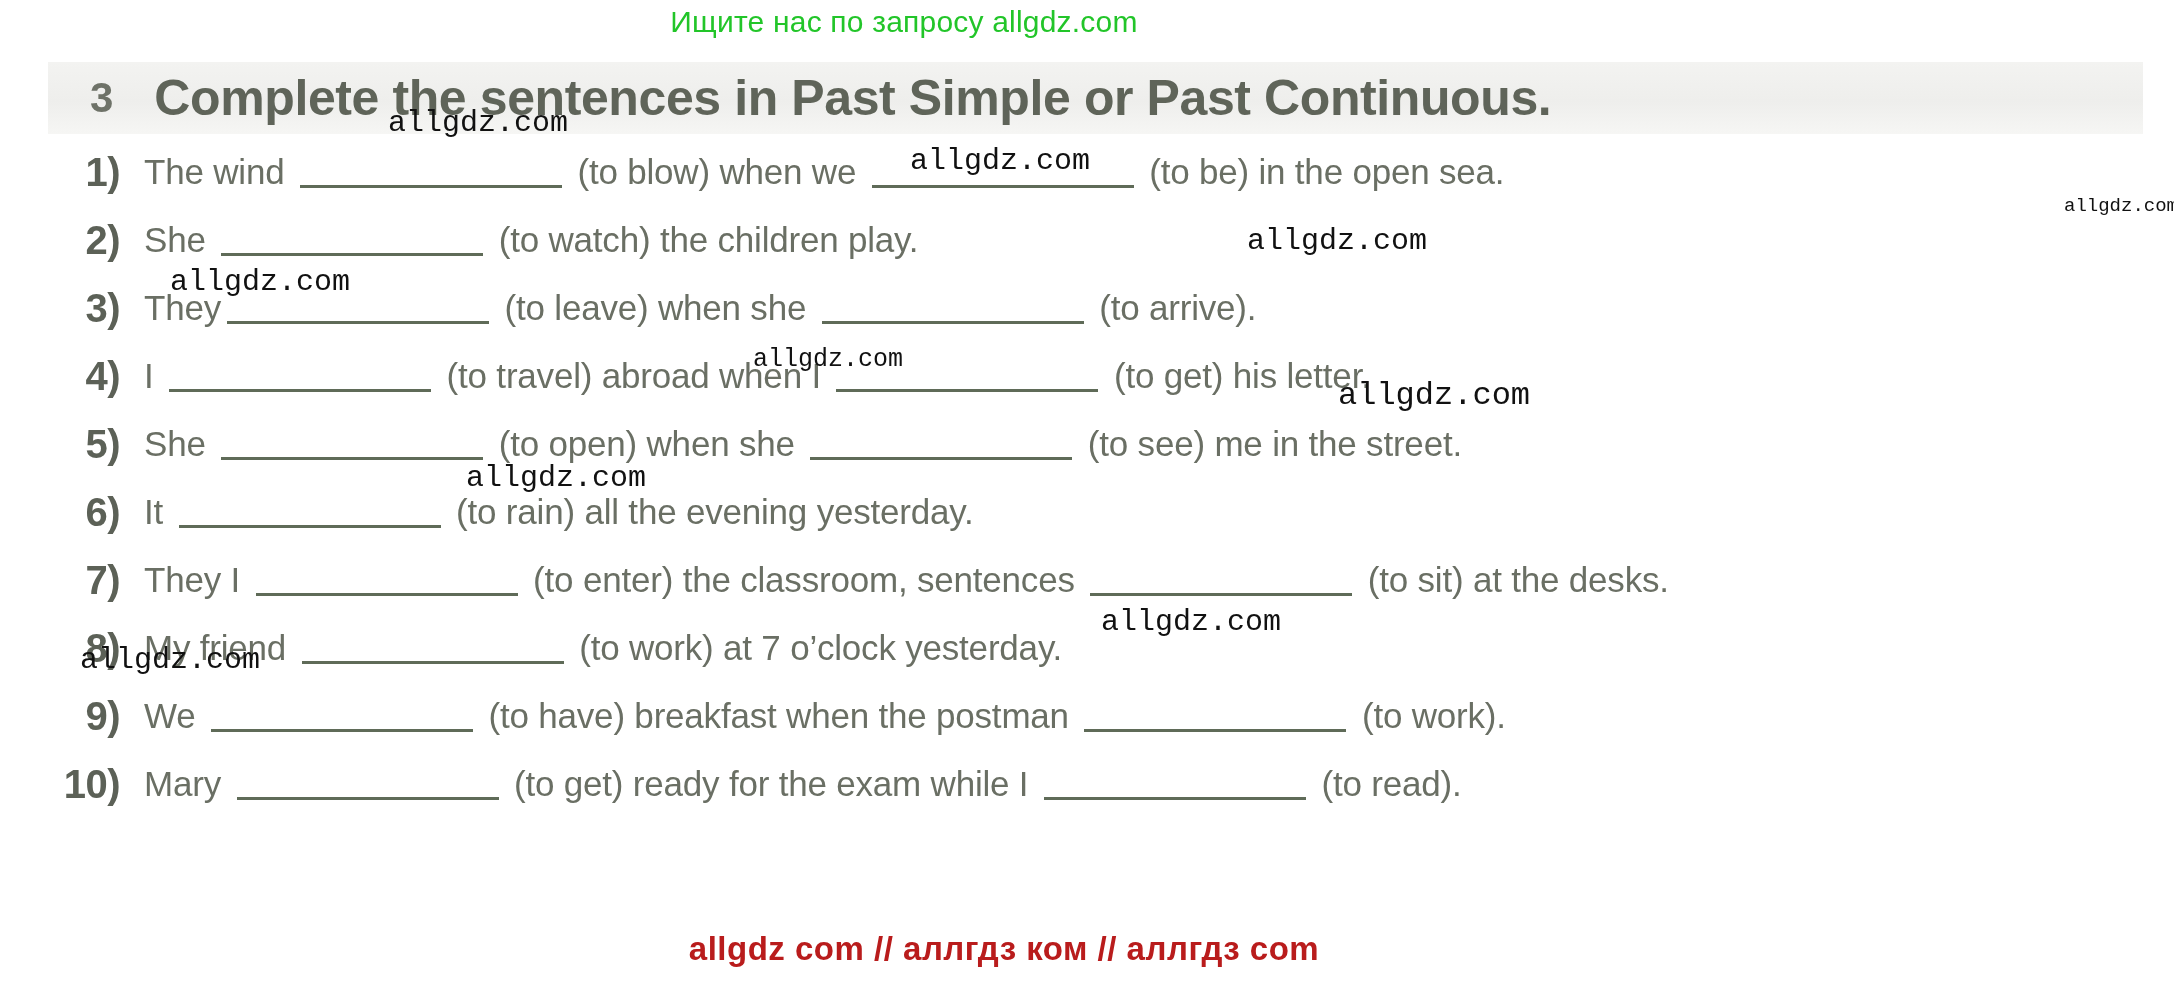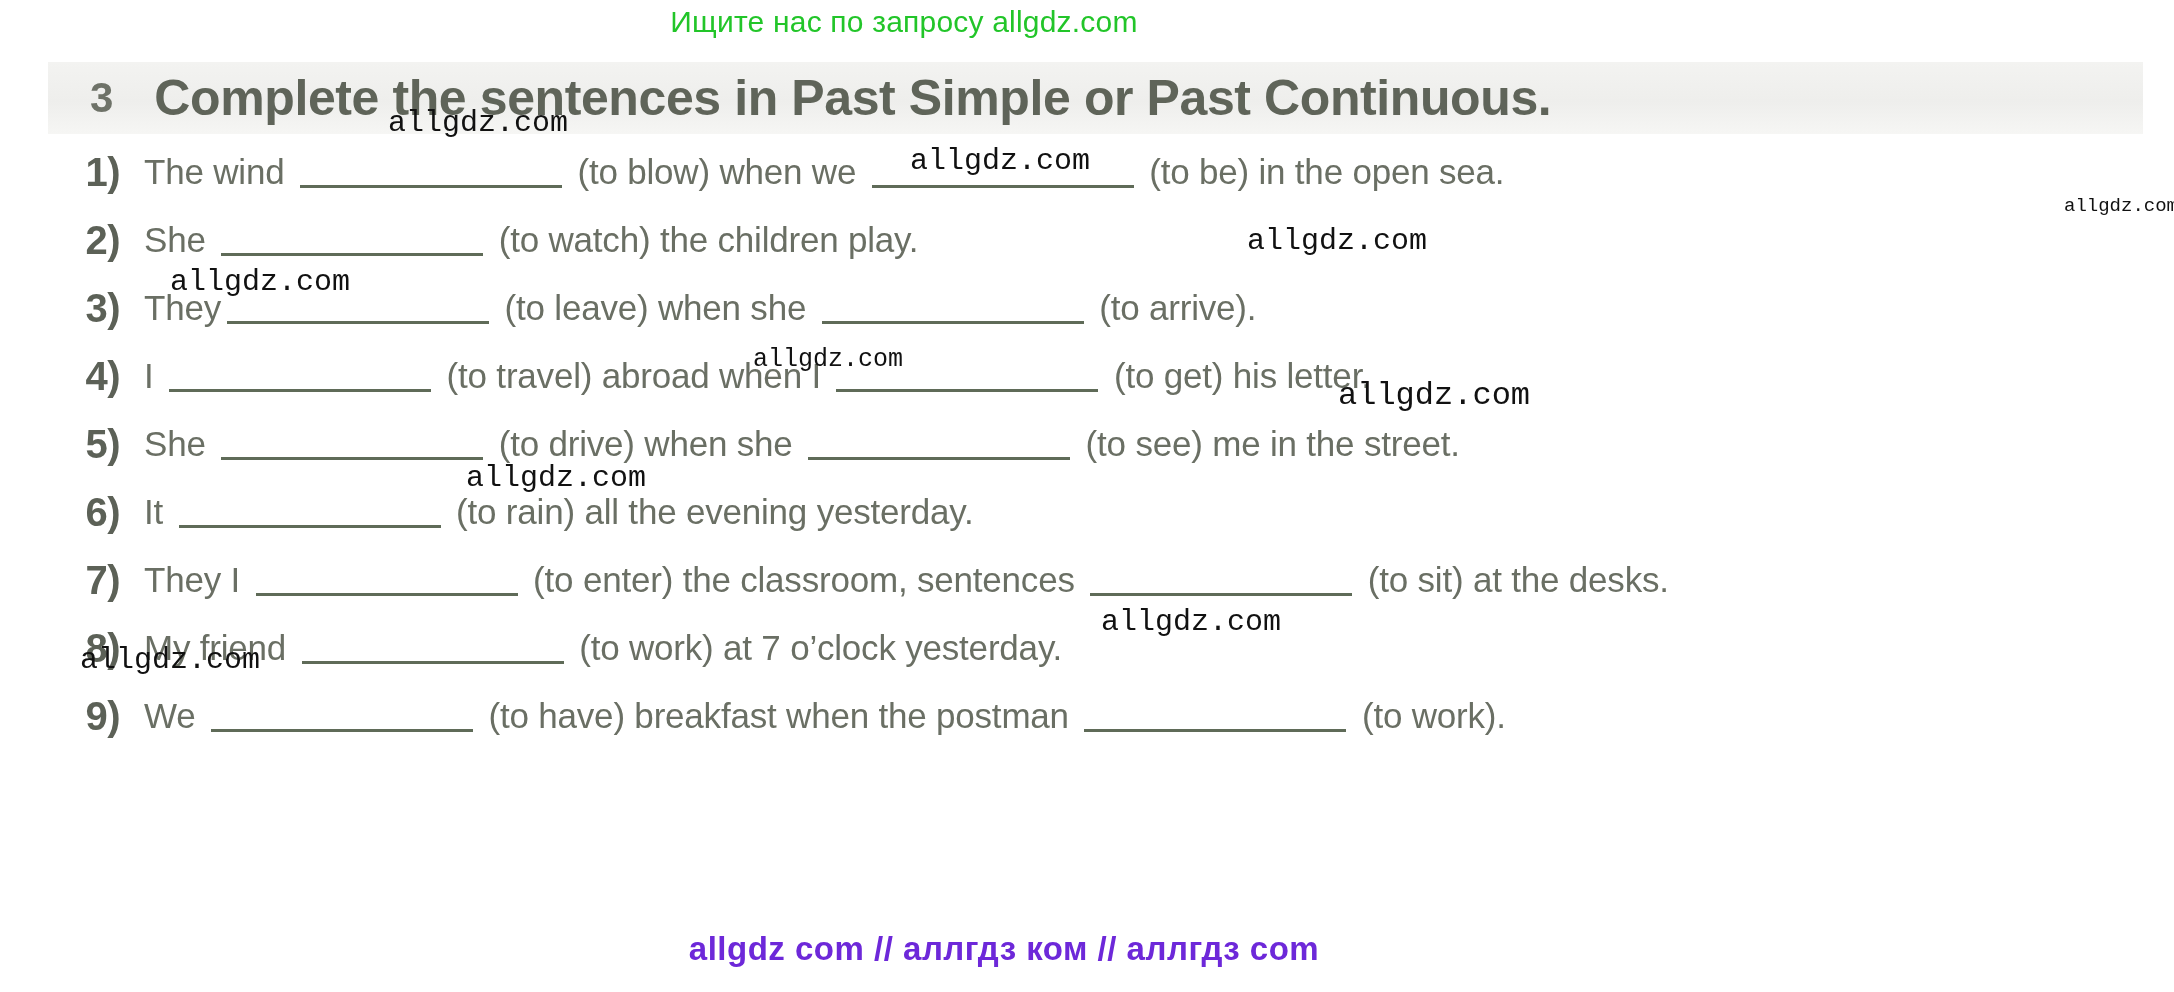--- a/index.html
+++ b/index.html
@@ -114,21 +114,21 @@
     font-weight: 400;
   }
 
   
   #footer-line {
     position: absolute;
     left: 0;
     top: 930px;
     width: 2008px;
     text-align: center;
-    color: #6d28d9;
+    color: #b91c1c;
     font-size: 33px;
     font-weight: 600;
     letter-spacing: 0.5px;
     white-space: nowrap;
   }
 </style>
 </head>
 <body>
 
 <div id="promo-line">Ищите нас по запросу allgdz.com</div>
@@ -150,37 +150,41 @@
     <div class="q-row">
       <div class="q-num">3)</div>
       <div class="q-body"><span class="seg">They</span><span class="blank b-xl"></span><span class="seg"> (to leave) when she </span><span class="blank b-xl"></span><span class="seg"> (to arrive).</span></div>
     </div>
     <div class="q-row">
       <div class="q-num">4)</div>
       <div class="q-body"><span class="seg">I </span><span class="blank b-xl"></span><span class="seg"> (to travel) abroad when I </span><span class="blank b-xl"></span><span class="seg"> (to get) his letter.</span></div>
     </div>
     <div class="q-row">
       <div class="q-num">5)</div>
-      <div class="q-body"><span class="seg">She </span><span class="blank b-xl"></span><span class="seg"> (to drive) when she </span><span class="blank b-xl"></span><span class="seg"> (to see) me in the street.</span></div>
+      <div class="q-body"><span class="seg">She </span><span class="blank b-xl"></span><span class="seg"> (to open) when she </span><span class="blank b-xl"></span><span class="seg"> (to see) me in the street.</span></div>
     </div>
     <div class="q-row">
       <div class="q-num">6)</div>
       <div class="q-body"><span class="seg">It </span><span class="blank b-xl"></span><span class="seg"> (to rain) all the evening yesterday.</span></div>
     </div>
     <div class="q-row">
       <div class="q-num">7)</div>
       <div class="q-body"><span class="seg">They I </span><span class="blank b-xl"></span><span class="seg"> (to enter) the classroom, sentences </span><span class="blank b-xl"></span><span class="seg"> (to sit) at the desks.</span></div>
     </div>
     <div class="q-row">
       <div class="q-num">8)</div>
       <div class="q-body"><span class="seg">My friend </span><span class="blank b-xl"></span><span class="seg"> (to work) at 7 o’clock yesterday.</span></div>
     </div>
     <div class="q-row">
       <div class="q-num">9)</div>
       <div class="q-body"><span class="seg">We </span><span class="blank b-xl"></span><span class="seg"> (to have) breakfast when the postman </span><span class="blank b-xl"></span><span class="seg"> (to work).</span></div>
+    </div>
+    <div class="q-row">
+      <div class="q-num">10)</div>
+      <div class="q-body"><span class="seg">Mary </span><span class="blank b-xl"></span><span class="seg"> (to get) ready for the exam while I </span><span class="blank b-xl"></span><span class="seg"> (to read).</span></div>
     </div>
   </div>
 
 <div id="watermark-layer">
     <div class="wm" style="left: 388px; top: 108px; font-size: 30px;">allgdz.com</div>
     <div class="wm" style="left: 910px; top: 146px; font-size: 30px;">allgdz.com</div>
     <div class="wm" style="left: 2064px; top: 197px; font-size: 19px;">allgdz.com</div>
     <div class="wm" style="left: 1247px; top: 226px; font-size: 30px;">allgdz.com</div>
     <div class="wm" style="left: 170px; top: 267px; font-size: 30px;">allgdz.com</div>
     <div class="wm" style="left: 753px; top: 347px; font-size: 25px;">allgdz.com</div>

